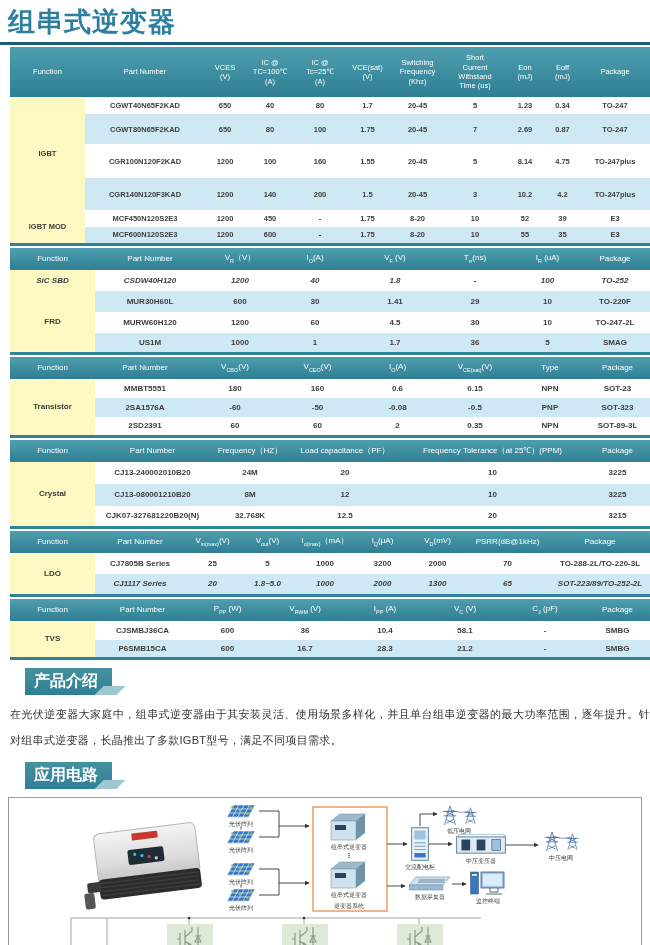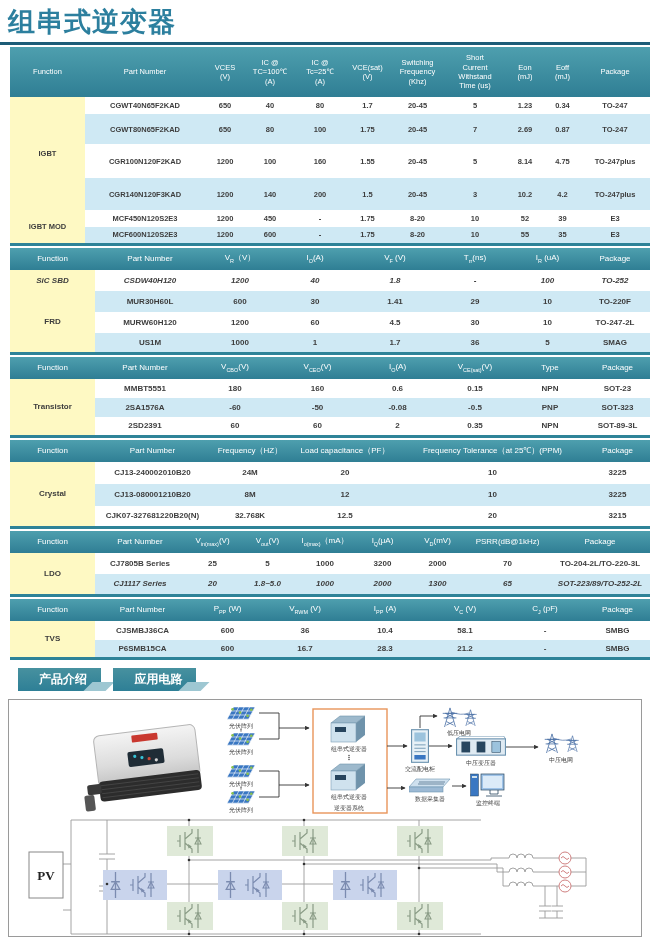--- a/index.html
+++ b/index.html
@@ -28,23 +28,23 @@
   }
   table.spec-table td, table.spec-table tbody th {
     text-align: center; vertical-align: middle; padding: 0 1px;
   }
   table.spec-table td { font-weight: 700; color: #3d3d3d; }
   table.spec-table tbody th.fn { background: #fef9c3; font-weight: 700; color: #3d3d3d; }
   table.spec-table tr.stripe td { background: #cfe9f4; }
   sub { font-size: 0.68em; }
 
   .badge {
-    display: inline-block; position: relative; margin: 6px 0 0 8px;
+    display: inline-block; position: relative; margin: 6px 0 0 15px;
     background: linear-gradient(#47919f, #2e7f96); color: #fff;
-    font-size: 12px; font-weight: 700; padding: 3px 14px 3px 21px;
+    font-size: 16px; font-weight: 700; padding: 3px 14px 3px 9px;
     z-index: 1;
   }
   .badge::after {
     content: ""; position: absolute; right: -9px; bottom: 0;
     width: 22px; height: 9px; background: #9ec7d2;
     transform: skewX(-45deg); z-index: -1;
   }
   .intro-text {
     margin: 7px 0 2px 0; font-size: 11px; line-height: 2.35;
     color: #333; letter-spacing: 0.3px; text-align: justify;
@@ -376,21 +376,21 @@
       <tbody>
         <tr style="height: 21px;">
           <th class="fn" rowspan="2">LDO</th>
           <td>CJ7805B Series</td>
           <td>25</td>
           <td>5</td>
           <td>1000</td>
           <td>3200</td>
           <td>2000</td>
           <td>70</td>
-          <td>TO-204-2L/TO-220-3L</td>
+          <td>TO-288-2L/TO-220-3L</td>
         </tr>
         <tr class="stripe" style="height: 21px; font-style: italic;">
           <td>CJ1117 Series</td>
           <td>20</td>
           <td>1.8~5.0</td>
           <td>1000</td>
           <td>2000</td>
           <td>1300</td>
           <td>65</td>
           <td>SOT-223/89/TO-252-2L</td>
@@ -439,20 +439,21 @@
           <td>21.2</td>
           <td>-</td>
           <td>SMBG</td>
         </tr>
       </tbody>
     </table>
 
   <div class="badge">
     <span>产品介绍</span>
   </div>
+  <p class="intro-text">在光伏逆变器大家庭中，组串式逆变器由于其安装灵活、使用场景多样化，并且单台组串逆变器的最大功率范围，逐年提升。针对组串式逆变器，长晶推出了多款IGBT型号，满足不同项目需求。</p>
 
   <div class="badge">
     <span>应用电路</span>
   </div>
 
   <div class="circuit-panel">
 
     <div class="photo-wrap">
       <svg width="140" height="96" viewBox="0 0 140 96">
         <defs>

